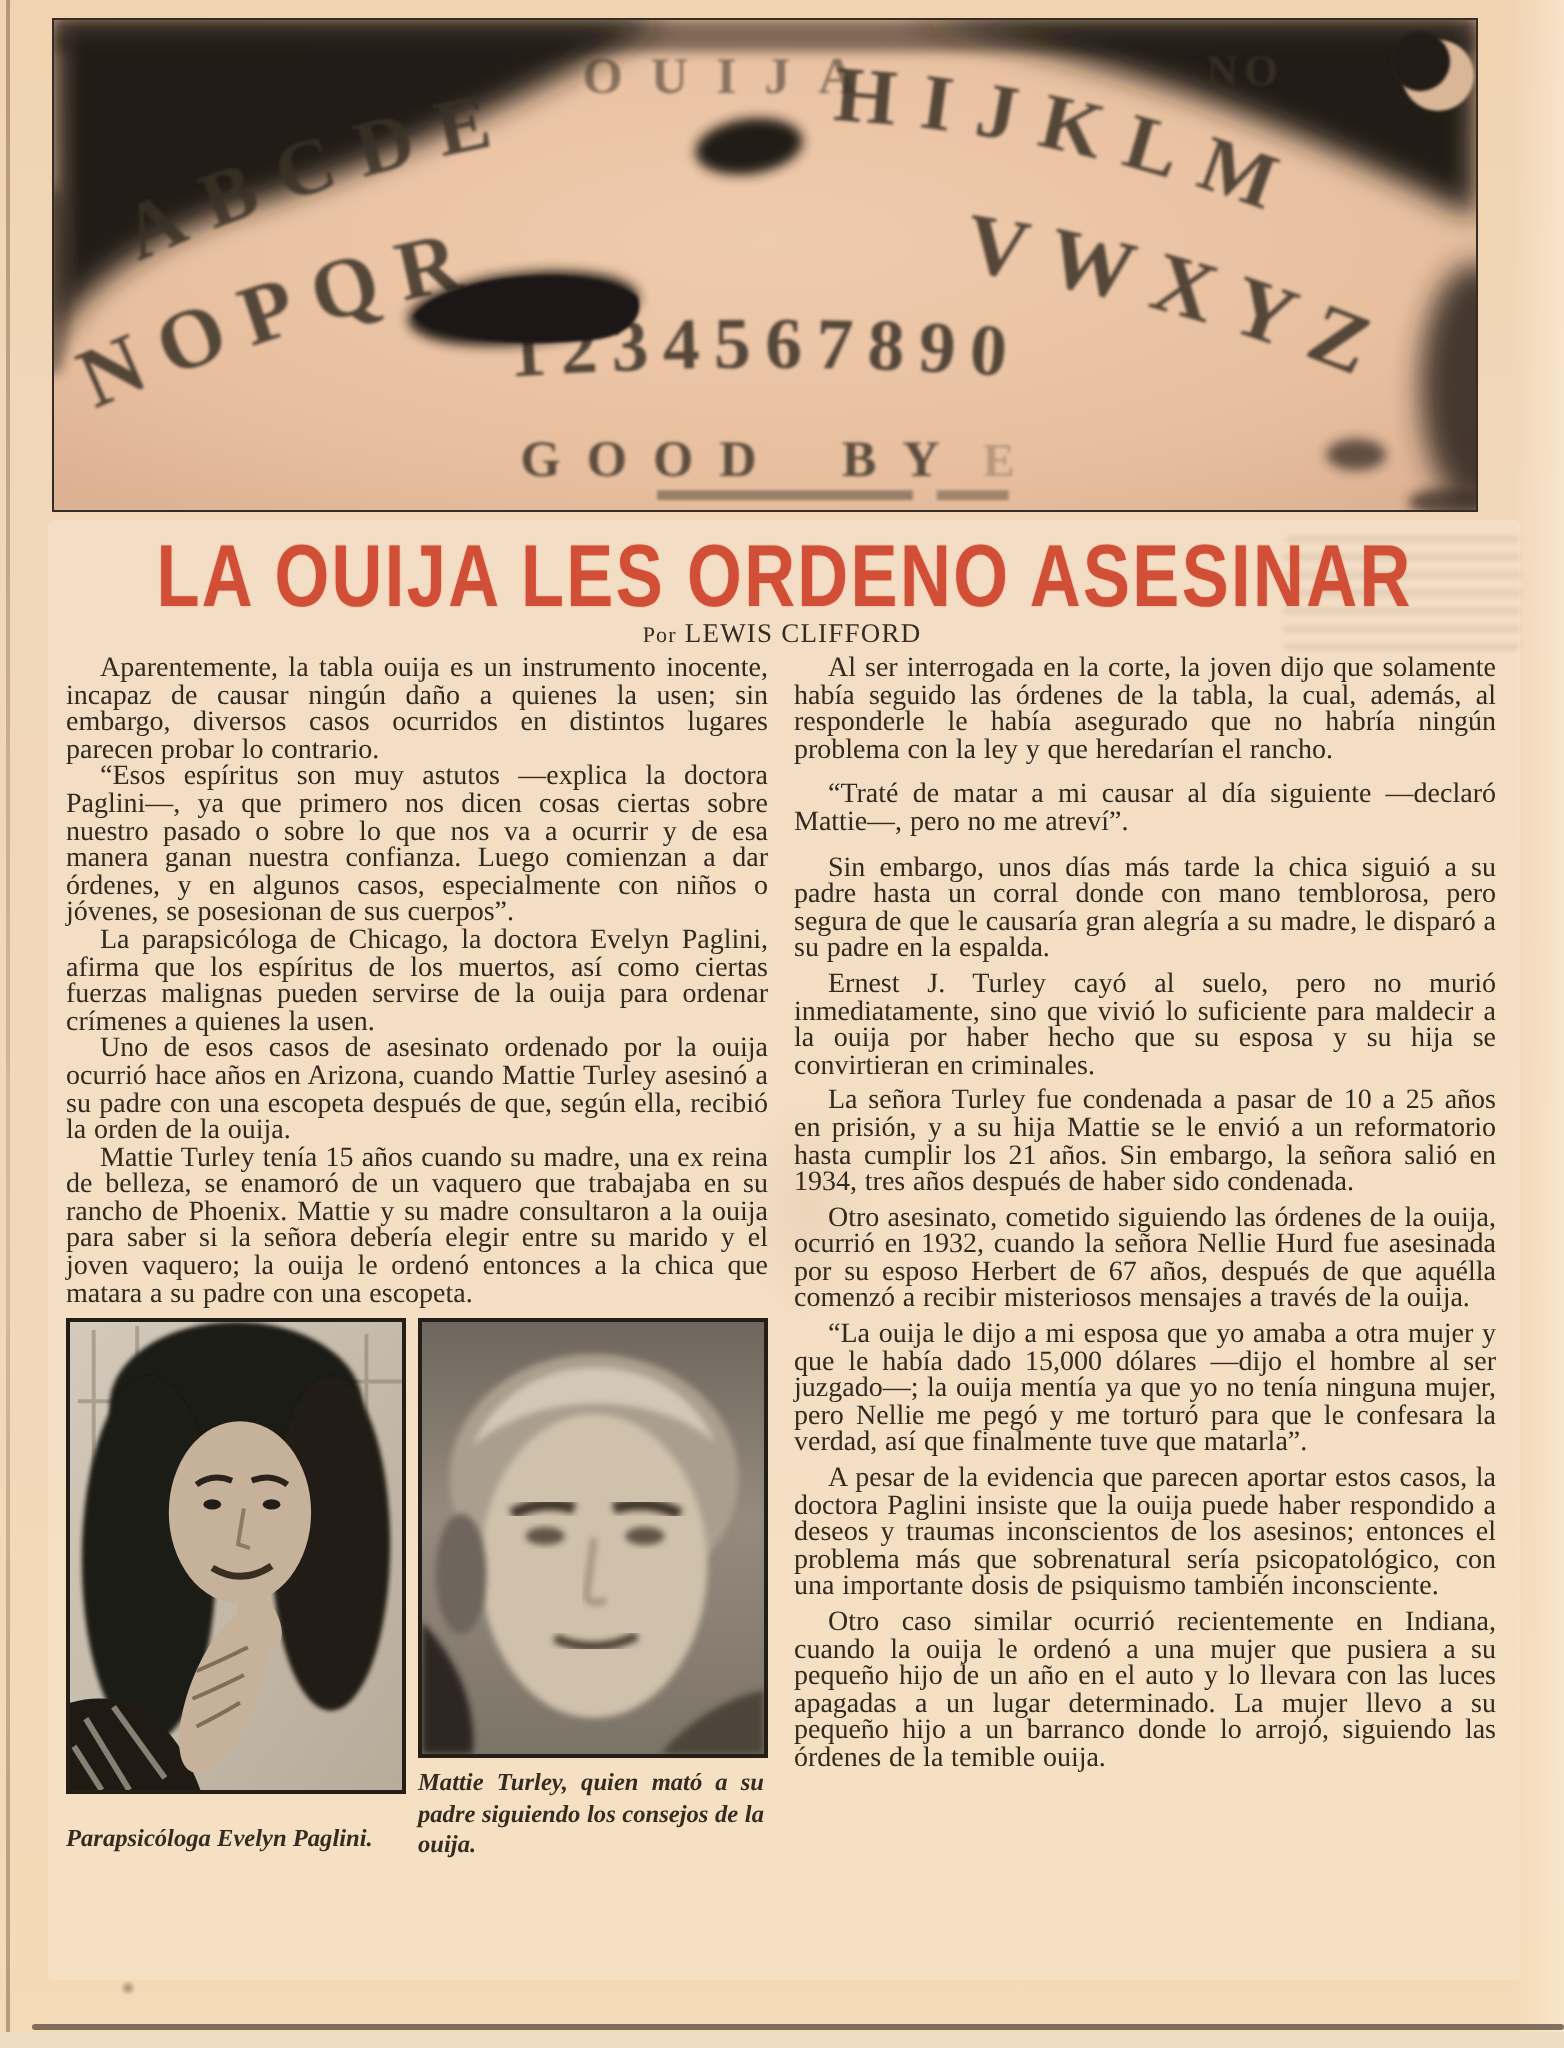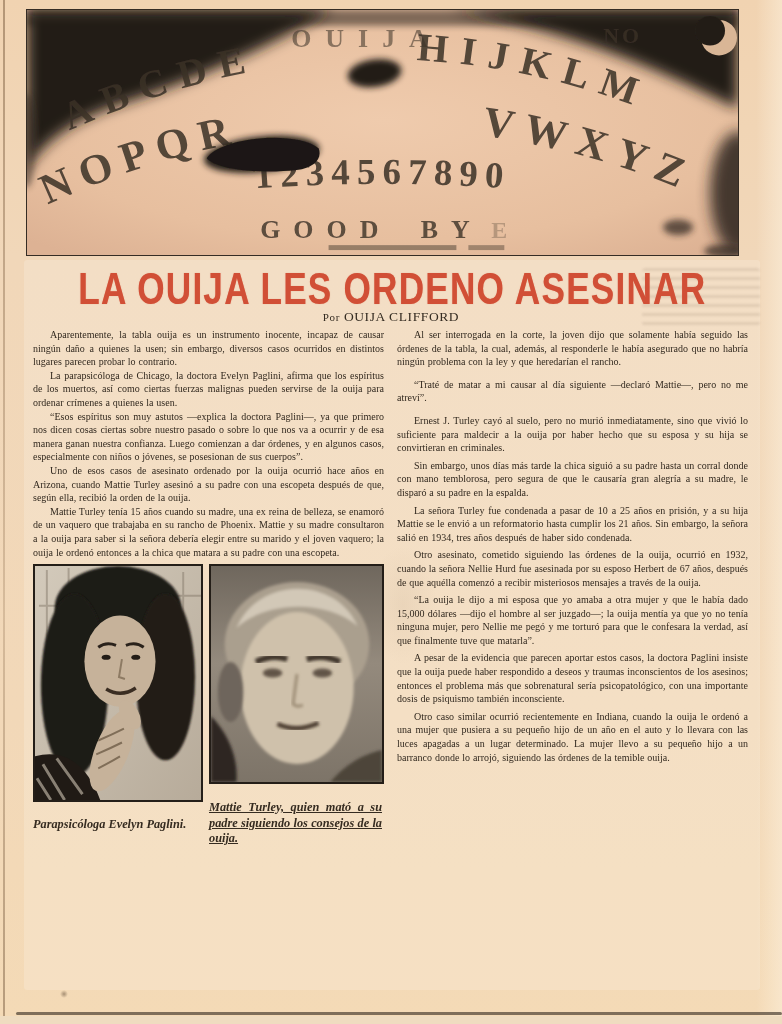--- a/index.html
+++ b/index.html
@@ -32,35 +32,35 @@
   .headline{position:absolute;left:0;top:264px;width:782px;text-align:center;
     font-family:"Liberation Sans", sans-serif;font-weight:bold;font-size:44px;
     color:#d14f36;letter-spacing:1.5px;transform:scaleX(.80);transform-origin:50% 50%;
     text-shadow:0 0 1px rgba(209,79,54,.5);white-space:nowrap;}
   .byline{position:absolute;left:0;top:309px;width:782px;text-align:center;
     font-size:13.5px;color:#352c22;letter-spacing:.6px;}
   .byline .pre{font-size:11px;}
 
   .columns{position:absolute;left:33px;top:328px;width:716px;display:flex;gap:13px;}
   .col{width:351px;}
-  .col p{margin:0;text-indent:17px;text-align:justify;font-size:10px;line-height:13.6px;
+  .col p{margin:0;text-indent:17px;text-align:justify;font-size:14px;line-height:13.6px;
     color:#32291f;hyphens:auto;-webkit-hyphens:auto;word-spacing:.4px;}
   .col.right p{margin-bottom:4px;}
   .col.right p.quote-para{margin-top:9px;margin-bottom:9px;}
 
   .photo-row{display:flex;gap:6px;margin-top:5px;}
   .pc-left{width:170px;}
   .pc-right{width:175px;}
   .photo-frame{border:2px solid #241e18;box-sizing:border-box;background:#b6aca0;}
   .pc-left .photo-frame{width:170px;height:238px;}
   .pc-right .photo-frame{width:175px;height:220px;}
   .photo-frame svg{display:block;width:100%;height:100%;}
   .caption{font-style:italic;font-weight:bold;font-size:12.3px;line-height:15.6px;color:#352b20;}
   .caption-left{margin-top:15px;text-align:left;}
-  .caption-right{margin-top:16px;text-align:justify;padding-right:2px;text-decoration:underline;}
+  .caption-right{margin-top:5px;text-align:justify;padding-right:2px;}
 </style>
 </head>
 <body>
 
 <div class="page">
 
   <div class="article-bg"></div>
   <div class="edge-left-line"></div>
   <div class="edge-right"></div>
   <div class="ghost-bleed"></div>
@@ -127,28 +127,28 @@
 
       <ellipse cx="348" cy="64" rx="27" ry="14" fill="#241e18" filter="url(#b3)" transform="rotate(-8 348 64)"></ellipse>
       <ellipse cx="235" cy="146" rx="58" ry="18" fill="#241e18" filter="url(#b3)" transform="rotate(-6 235 146)"></ellipse>
       <path d="M180,150 C195,128 270,122 292,140 C296,150 288,160 270,162 C235,166 190,162 180,150 Z" fill="#1e1915" filter="url(#b1)"></path>
     </svg>
   </div>
 
   <div class="headline">LA OUIJA LES ORDENO ASESINAR</div>
   <div class="byline">
     <span class="pre">Por</span>
-    <span>OUIJA CLIFFORD</span>
+    <span>LEWIS CLIFFORD</span>
   </div>
 
   <div class="columns">
     <div class="col left">
       <p>Aparentemente, la tabla ouija es un instrumento inocente, incapaz de causar ningún daño a quienes la usen; sin embargo, diversos casos ocurridos en distintos lugares parecen probar lo contrario.</p>
+      <p>“Esos espíritus son muy astutos —explica la doctora Paglini—, ya que primero nos dicen cosas ciertas sobre nuestro pasado o sobre lo que nos va a ocurrir y de esa manera ganan nuestra confianza. Luego comienzan a dar órdenes, y en algunos casos, especialmente con niños o jóvenes, se posesionan de sus cuerpos”.</p>
       <p>La parapsicóloga de Chicago, la doctora Evelyn Paglini, afirma que los espíritus de los muertos, así como ciertas fuerzas malignas pueden servirse de la ouija para ordenar crímenes a quienes la usen.</p>
-      <p>“Esos espíritus son muy astutos —explica la doctora Paglini—, ya que primero nos dicen cosas ciertas sobre nuestro pasado o sobre lo que nos va a ocurrir y de esa manera ganan nuestra confianza. Luego comienzan a dar órdenes, y en algunos casos, especialmente con niños o jóvenes, se posesionan de sus cuerpos”.</p>
       <p>Uno de esos casos de asesinato ordenado por la ouija ocurrió hace años en Arizona, cuando Mattie Turley asesinó a su padre con una escopeta después de que, según ella, recibió la orden de la ouija.</p>
       <p>Mattie Turley tenía 15 años cuando su madre, una ex reina de belleza, se enamoró de un vaquero que trabajaba en su rancho de Phoenix. Mattie y su madre consultaron a la ouija para saber si la señora debería elegir entre su marido y el joven vaquero; la ouija le ordenó entonces a la chica que matara a su padre con una escopeta.</p>
 
       <div class="photo-row">
         <div class="pc-left">
           <div class="photo-frame">
             <svg viewBox="0 0 168 236" preserveAspectRatio="none">
               <defs>
                 <filter id="pb1" x="-20%" y="-20%" width="140%" height="140%">
                     <feGaussianBlur stdDeviation="1"></feGaussianBlur>
@@ -217,22 +217,22 @@
             </svg>
           </div>
           <div class="caption caption-right">Mattie Turley, quien mató a su padre siguiendo los consejos de la ouija.</div>
         </div>
       </div>
     </div>
 
     <div class="col right">
       <p>Al ser interrogada en la corte, la joven dijo que solamente había seguido las órdenes de la tabla, la cual, además, al responderle le había asegurado que no habría ningún problema con la ley y que heredarían el rancho.</p>
       <p class="quote-para">“Traté de matar a mi causar al día siguiente —declaró Mattie—, pero no me atreví”.</p>
+      <p>Sin embargo, unos días más tarde la chica siguió a su padre hasta un corral donde con mano temblorosa, pero segura de que le causaría gran alegría a su madre, le disparó a su padre en la espalda.</p>
       <p>Ernest J. Turley cayó al suelo, pero no murió inmediatamente, sino que vivió lo suficiente para maldecir a la ouija por haber hecho que su esposa y su hija se convirtieran en criminales.</p>
-      <p>Sin embargo, unos días más tarde la chica siguió a su padre hasta un corral donde con mano temblorosa, pero segura de que le causaría gran alegría a su madre, le disparó a su padre en la espalda.</p>
       <p>La señora Turley fue condenada a pasar de 10 a 25 años en prisión, y a su hija Mattie se le envió a un reformatorio hasta cumplir los 21 años. Sin embargo, la señora salió en 1934, tres años después de haber sido condenada.</p>
       <p>Otro asesinato, cometido siguiendo las órdenes de la ouija, ocurrió en 1932, cuando la señora Nellie Hurd fue asesinada por su esposo Herbert de 67 años, después de que aquélla comenzó a recibir misteriosos mensajes a través de la ouija.</p>
       <p>“La ouija le dijo a mi esposa que yo amaba a otra mujer y que le había dado 15,000 dólares —dijo el hombre al ser juzgado—; la ouija mentía ya que yo no tenía ninguna mujer, pero Nellie me pegó y me torturó para que le confesara la verdad, así que finalmente tuve que matarla”.</p>
       <p>A pesar de la evidencia que parecen aportar estos casos, la doctora Paglini insiste que la ouija puede haber respondido a deseos y traumas inconscientos de los asesinos; entonces el problema más que sobrenatural sería psicopatológico, con una importante dosis de psiquismo también inconsciente.</p>
       <p>Otro caso similar ocurrió recientemente en Indiana, cuando la ouija le ordenó a una mujer que pusiera a su pequeño hijo de un año en el auto y lo llevara con las luces apagadas a un lugar determinado. La mujer llevo a su pequeño hijo a un barranco donde lo arrojó, siguiendo las órdenes de la temible ouija.</p>
     </div>
   </div>
 
   <div class="edge-bottom-light"></div>
   <div class="edge-bottom"></div>

